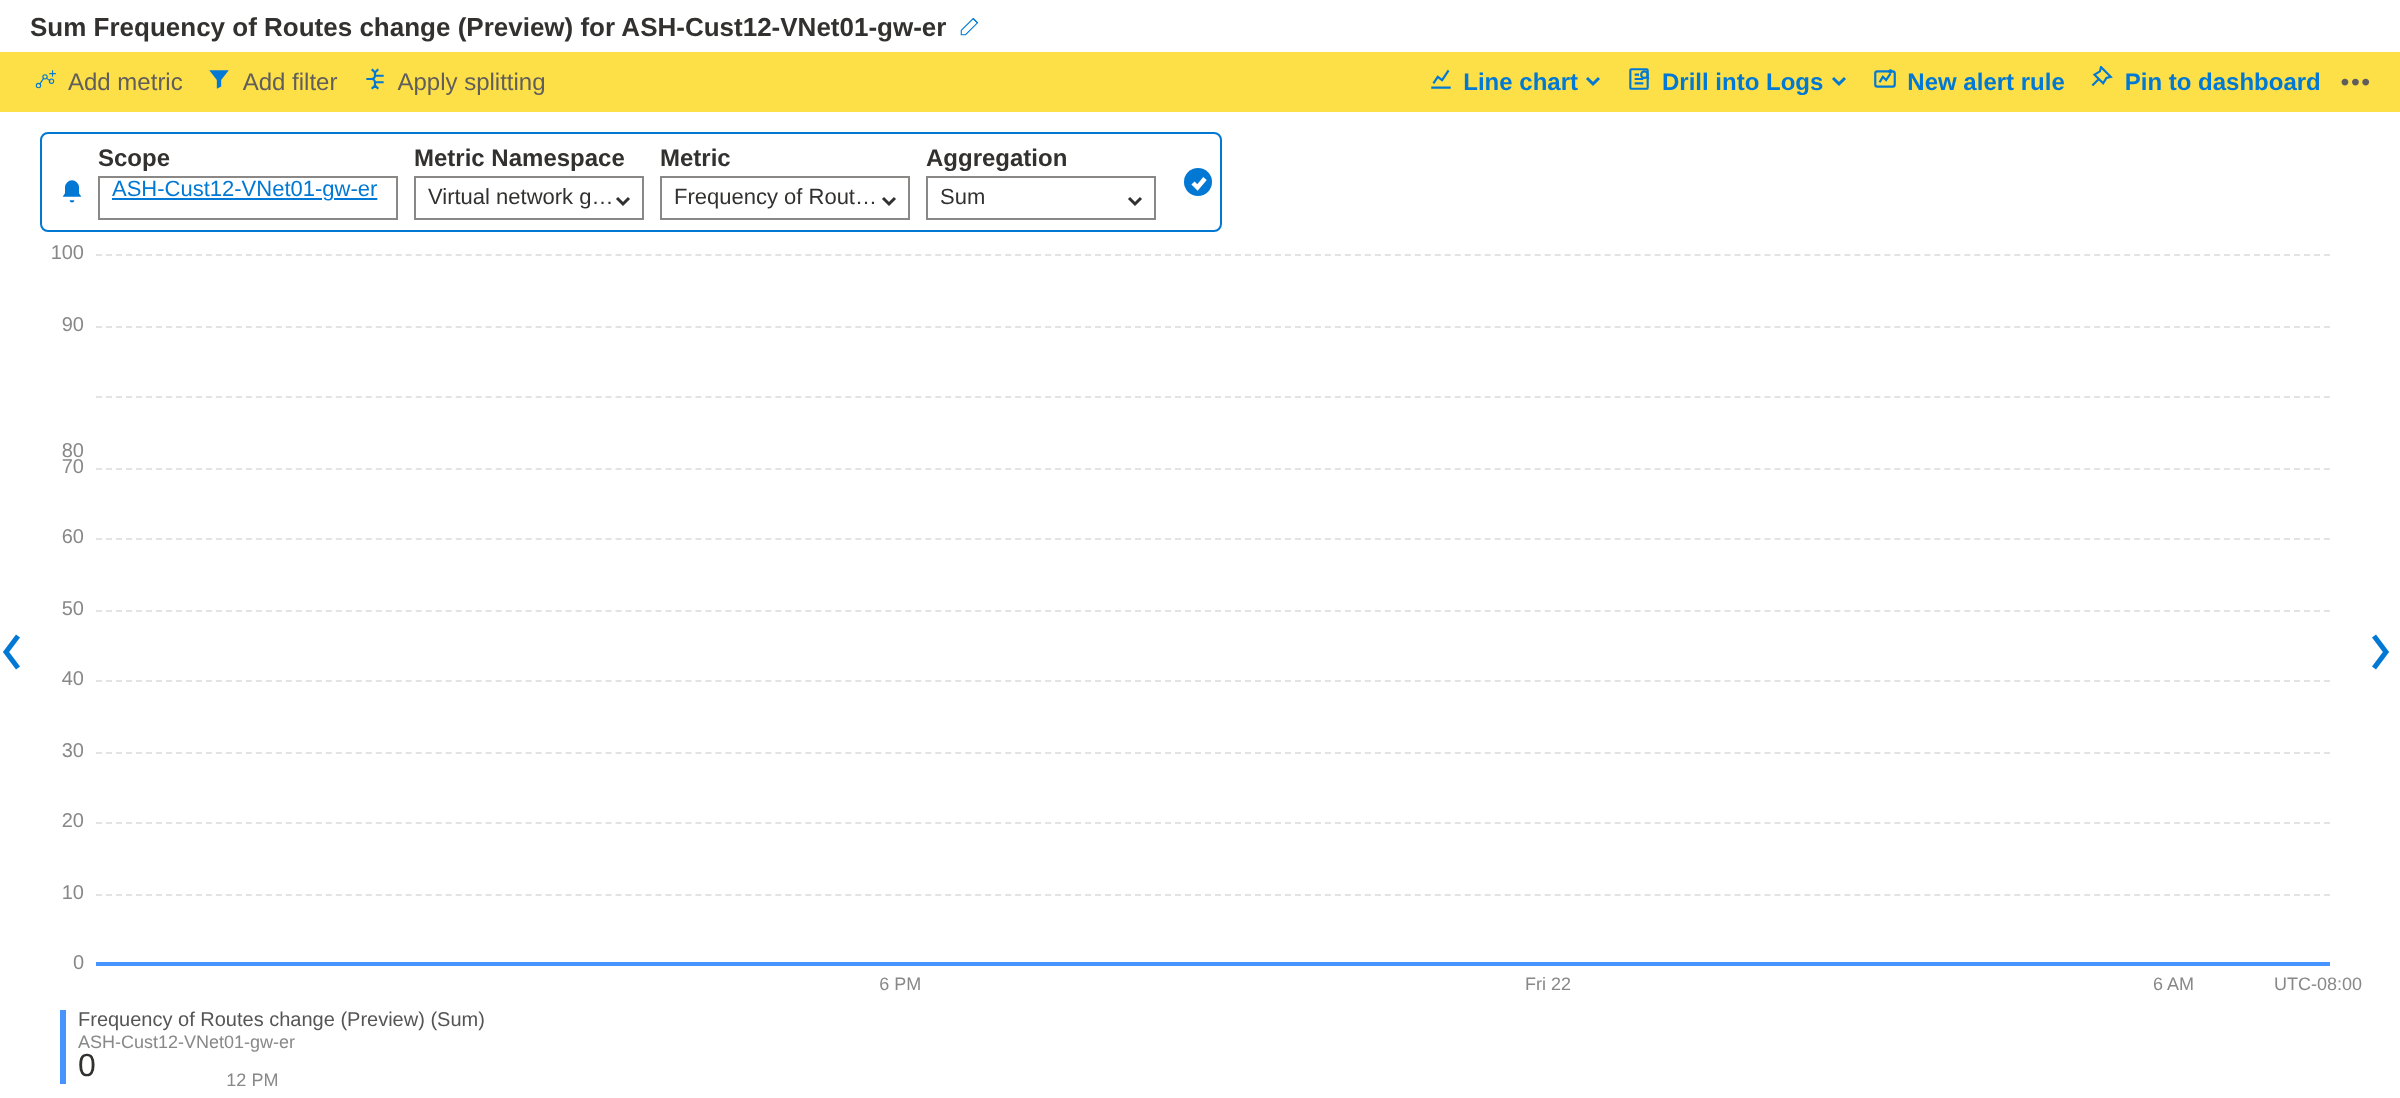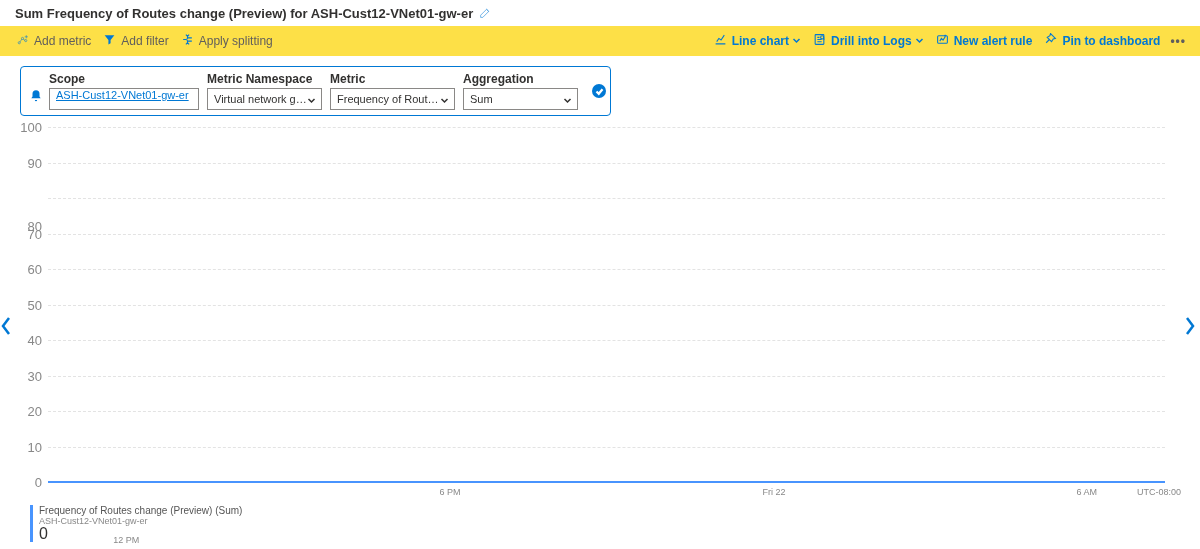--- a/index.html
+++ b/index.html
@@ -23,21 +23,21 @@
     .cfg-select.w1 { width: 115px; } .cfg-select.w2 { width: 125px; } .cfg-select.w3 { width: 115px; }
     .cfg-select .dd svg { width: 9px; height: 9px; stroke: #323130; fill:none; stroke-width:2; position:absolute; right:5px; top:7px; }
     .check-badge { position: absolute; right: 4px; top: 50%; transform: translateY(-50%); width: 14px; height: 14px; border-radius: 50%; background: #0078d4; display:flex; align-items:center; justify-content:center;}
     .check-badge svg { width: 9px; height: 9px; stroke: #fff; fill:none; stroke-width:3; }
     .chart-wrap { position: relative; padding: 0 15px 0 0px; }
     .nav-chevron { position: absolute; top: 190px; width: 16px; height: 28px; cursor: pointer; display:flex; align-items:center; }
     .nav-chevron svg { width: 12px; height: 20px; stroke: #0078d4; fill:none; stroke-width:2.5; }
     .nav-left { left: 0; } .nav-right { right: 0; }
     .plot { position: relative; margin-left: 48px; margin-right: 20px; height: 365px; }
     .gridline { position: absolute; left: 0; right: 0; border-top: 1px dashed #e3e3e3; }
-    .ytick { position: absolute; left: -28px; font-size: 13px; color: #888; text-align: right; width: 22px; transform: translateY(-50%); }
+    .ytick { position: absolute; left: -28px; font-size: 10px; color: #888; text-align: right; width: 22px; transform: translateY(-50%); }
     .baseline { position: absolute; left: 0; right: 0; border-top: 1px solid #ccc; }
     .dataline { position: absolute; left: 0; right: 0; height: 2px; background: #4894fe; }
     .xticks { position: relative; margin-left: 48px; margin-right: 20px; height: 14px; }
     .xtick { position: absolute; font-size: 9px; color: #888; transform: translateX(-50%); }
     .tz { font-size: 9px; color: #888; }
     .legend { margin: 4px 0 0 30px; border-left: 3px solid #4894fe; padding-left: 6px; }
     .legend .l1 { font-size: 10px; color: #555; }
     .legend .l2 { font-size: 9px; color: #888; }
     .legend .l3 { font-size: 16px; font-weight: 400; line-height: 16px; }
     .ellipsis { white-space: nowrap; overflow: hidden; text-overflow: ellipsis; display: block; }

